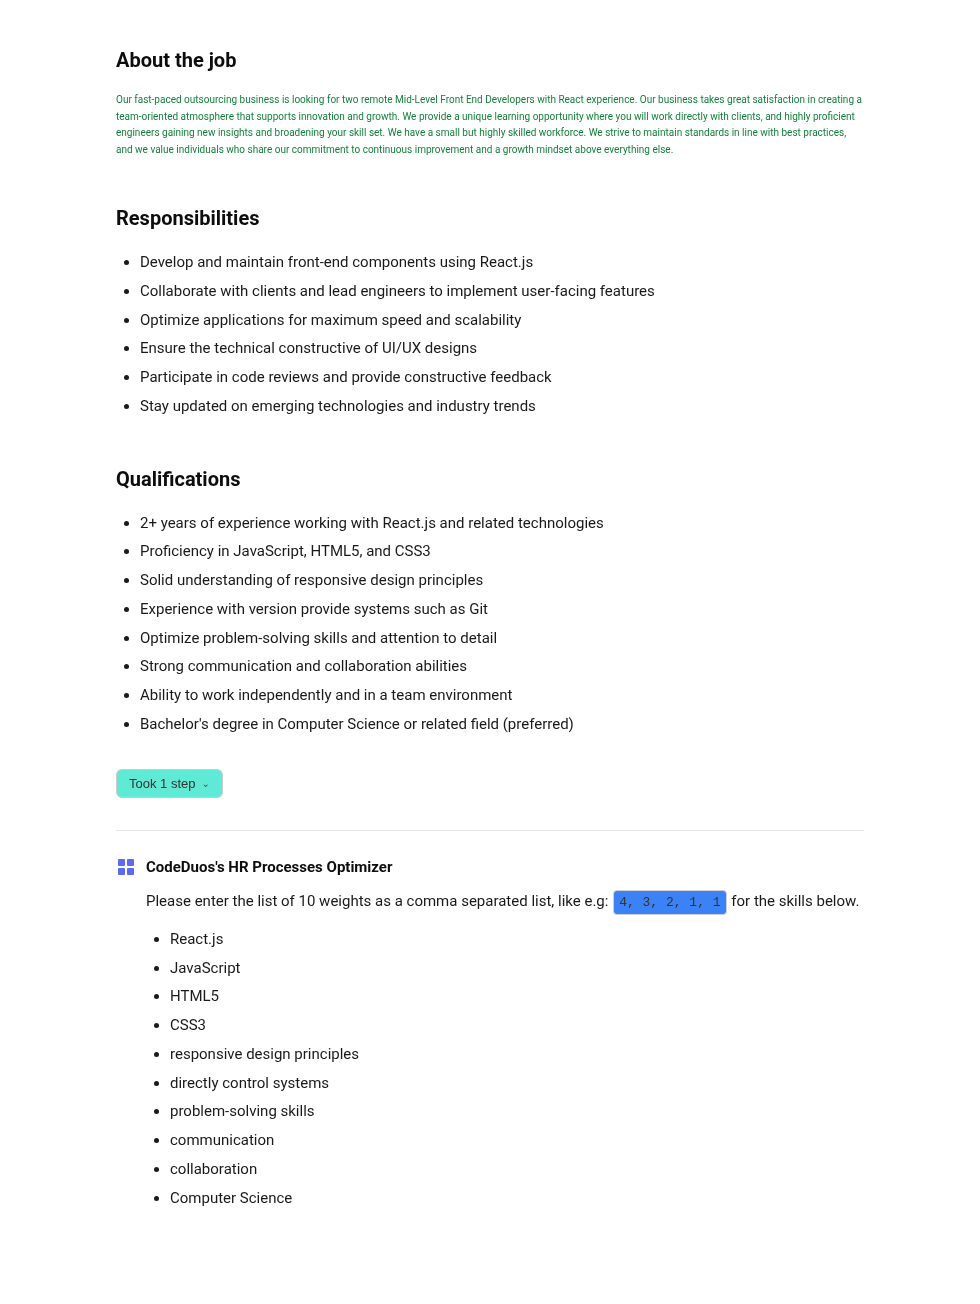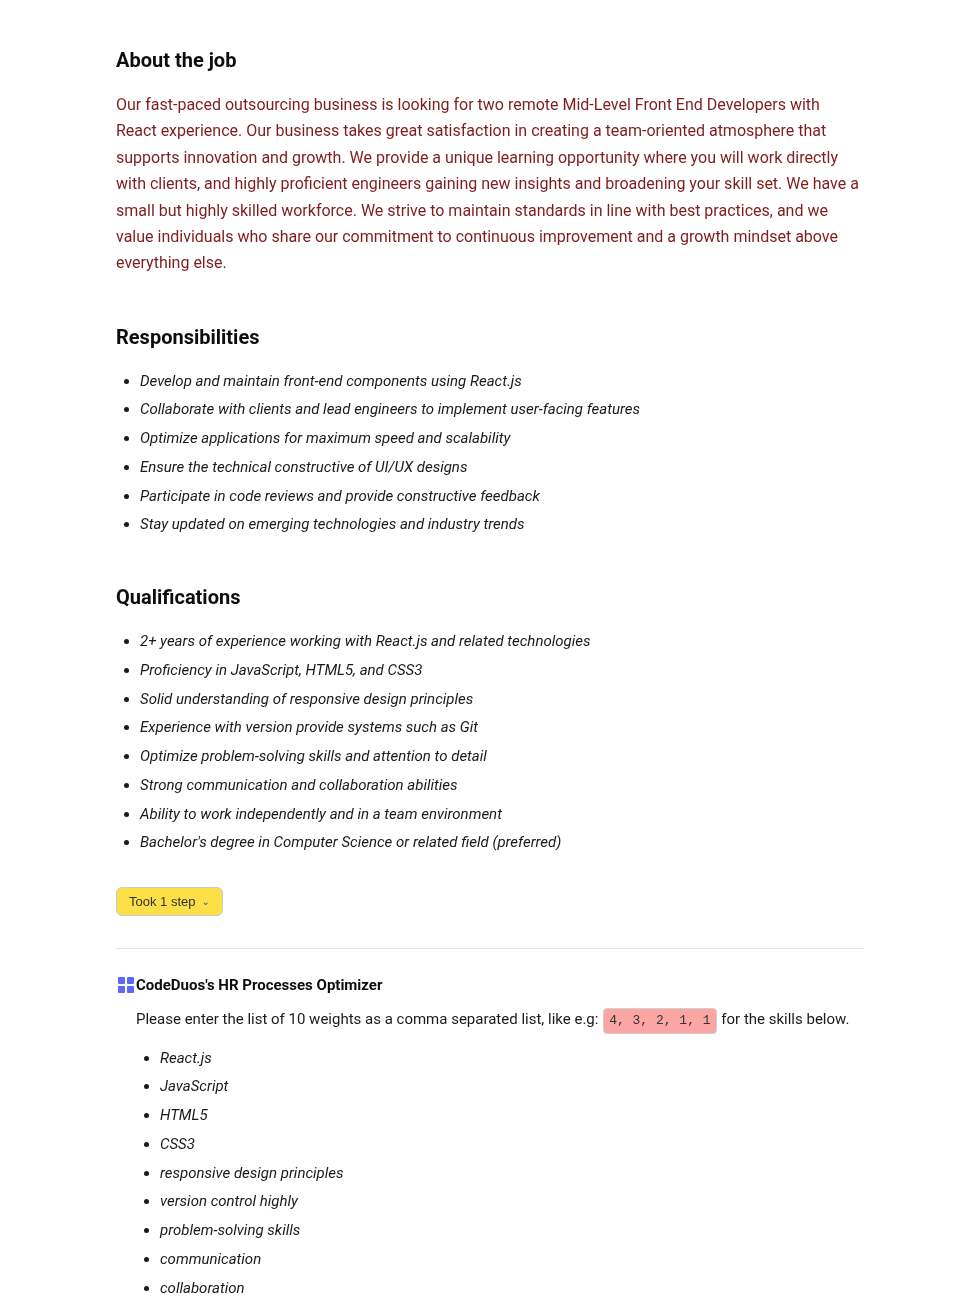--- a/index.html
+++ b/index.html
@@ -28,69 +28,69 @@
       margin-bottom: 16px;
       margin-top: 44px;
       color: #0d0d0d;
     }
 
     h2:first-child {
       margin-top: 12px;
     }
 
     p {
-      font-size: 16px;
+      font-size: 10px;
       line-height: 1.65;
-      color: #7f1d1d;
+      color: #15803d;
       margin-bottom: 16px;
     }
 
     ul {
       list-style: disc;
       padding-left: 24px;
       margin-bottom: 8px;
     }
 
     ul li {
       font-size: 15px;
       line-height: 1.65;
       color: #1a1a1a;
       margin-bottom: 4px;
-      font-style: italic;
     }
 
     .took-step-btn {
       display: inline-flex;
       align-items: center;
       gap: 6px;
       border: 1px solid #cccccc;
       border-radius: 6px;
       padding: 6px 12px;
       font-size: 13px;
       color: #333333;
-      background: #fde047;
+      background: #5eead4;
       cursor: pointer;
       margin-top: 24px;
       margin-bottom: 32px;
     }
 
     .took-step-btn .chevron {
       font-size: 10px;
       color: #555;
     }
 
     .divider {
       border: none;
       border-top: 1px solid #e5e5e5;
       margin: 0 0 24px 0;
     }
 
     .optimizer-section {
       display: flex;
       flex-direction: row;
+      gap: 10px;
       align-items: flex-start;
     }
 
     .optimizer-icon {
       width: 20px;
       height: 20px;
       flex-shrink: 0;
       margin-top: 2px;
     }
 
@@ -107,21 +107,21 @@
 
     .optimizer-description {
       font-size: 15px;
       line-height: 1.65;
       color: #1a1a1a;
       margin-bottom: 12px;
     }
 
     .code-tag {
       display: inline-block;
-      background: #fca5a5;
+      background: #3b82f6;
       border: 1px solid #d0d0d0;
       border-radius: 4px;
       font-family: "SFMono-Regular", Consolas, "Liberation Mono", Menlo, monospace;
       font-size: 13px;
       padding: 1px 5px;
       color: #333;
       margin: 0 1px;
     }
   </style>
 </head>
@@ -183,21 +183,21 @@
         <span>Please enter the list of 10 weights as a comma separated list, like e.g:</span>
         <span class="code-tag">4, 3, 2, 1, 1</span>
         <span>for the skills below.</span>
       </div>
       <ul>
         <li>React.js</li>
         <li>JavaScript</li>
         <li>HTML5</li>
         <li>CSS3</li>
         <li>responsive design principles</li>
-        <li>version control highly</li>
+        <li>directly control systems</li>
         <li>problem-solving skills</li>
         <li>communication</li>
         <li>collaboration</li>
         <li>Computer Science</li>
       </ul>
     </div>
   </div>
 
 </div>
 

